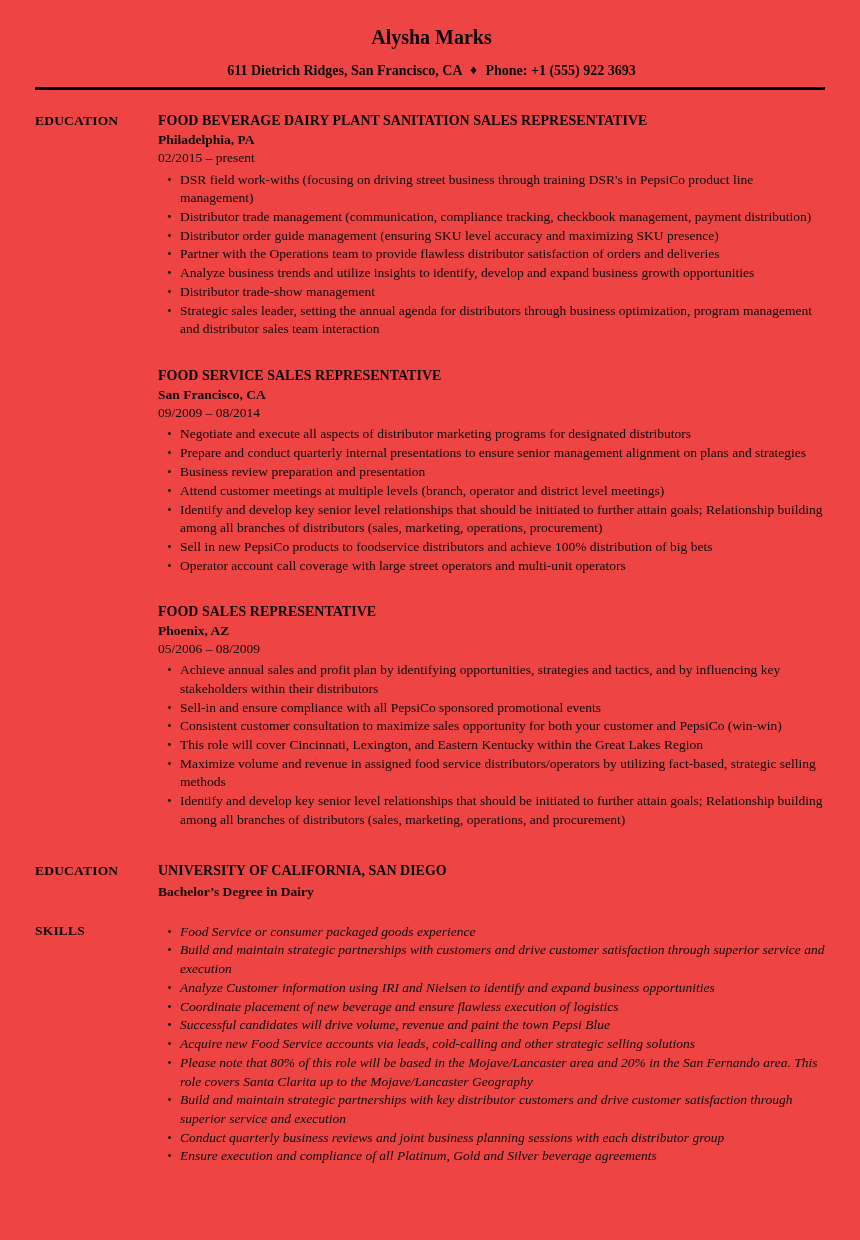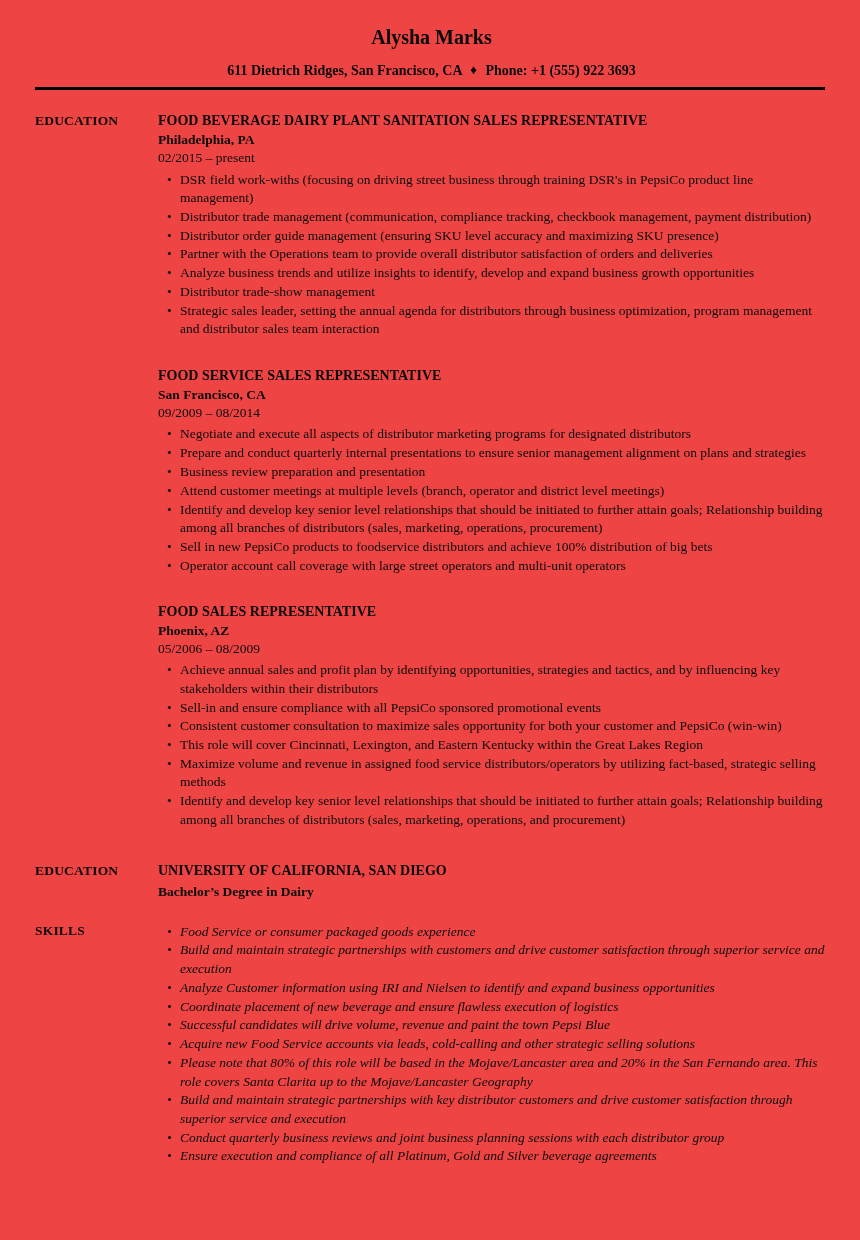--- a/index.html
+++ b/index.html
@@ -127,21 +127,21 @@
     <div class="section-content">
 
       <div class="job">
         <div class="job-title">FOOD BEVERAGE DAIRY PLANT SANITATION SALES REPRESENTATIVE</div>
         <div class="job-location">Philadelphia, PA</div>
         <div class="job-dates">02/2015 – present</div>
         <ul class="bullets">
             <li>DSR field work-withs (focusing on driving street business through training DSR's in PepsiCo product line management)</li>
             <li>Distributor trade management (communication, compliance tracking, checkbook management, payment distribution)</li>
             <li>Distributor order guide management (ensuring SKU level accuracy and maximizing SKU presence)</li>
-            <li>Partner with the Operations team to provide overall distributor satisfaction of orders and deliveries</li>
+            <li>Partner with the Operations team to provide flawless distributor satisfaction of orders and deliveries</li>
             <li>Analyze business trends and utilize insights to identify, develop and expand business growth opportunities</li>
             <li>Distributor trade-show management</li>
             <li>Strategic sales leader, setting the annual agenda for distributors through business optimization, program management and distributor sales team interaction</li>
           </ul>
       </div>
 
       <div class="job">
         <div class="job-title">FOOD SERVICE SALES REPRESENTATIVE</div>
         <div class="job-location">San Francisco, CA</div>
         <div class="job-dates">09/2009 – 08/2014</div>

